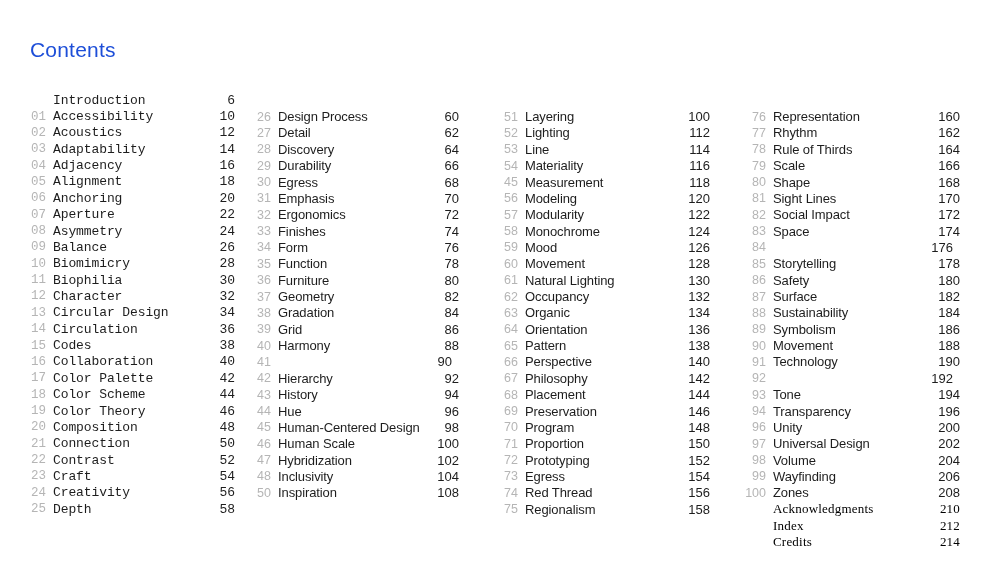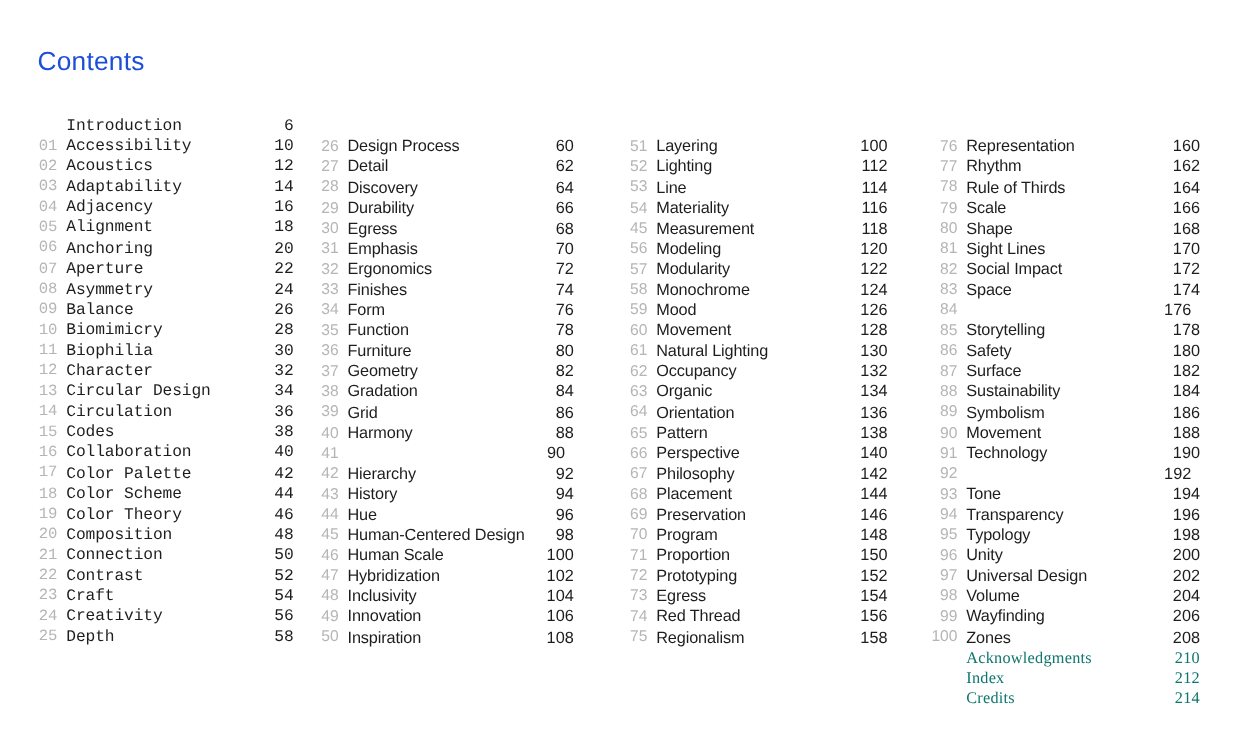--- a/index.html
+++ b/index.html
@@ -31,21 +31,21 @@
   }
   .toc-row .num {
     justify-self:end;
     white-space:nowrap;
     color:#b5b5b5;
     font-size:12.5px;
   }
   .toc-row .label { white-space:nowrap; letter-spacing:-0.1px; }
   .toc-row .pg { text-align:right; }
   .toc-row.back { font-family:"Liberation Serif", serif; }
-  .toc-row.back .label, .toc-row.back .pg { color:#0f766e; letter-spacing:0.2px; }
+  .toc-row.back .label, .toc-row.back .pg { color:#000000; letter-spacing:0.2px; }
 </style>
 </head>
 <body>
 
 <h1 class="page-title">Contents</h1>
 
 <div id="col1" class="toc-col">
   <div class="toc-row">
     <span class="num"></span>
     <span class="label">Introduction</span>
@@ -333,25 +333,20 @@
     <span class="label">Hybridization</span>
     <span class="pg">102</span>
   </div>
 
   <div class="toc-row">
     <span class="num">48</span>
     <span class="label">Inclusivity</span>
     <span class="pg">104</span>
   </div>
 
-  <div class="toc-row">
-    <span class="num">49</span>
-    <span class="label">Innovation</span>
-    <span class="pg">106</span>
-  </div>
 
   <div class="toc-row">
     <span class="num">50</span>
     <span class="label">Inspiration</span>
     <span class="pg">108</span>
   </div>
 </div>
 <div id="col3" class="toc-col">
   <div class="toc-row">
     <span class="num">51</span>
@@ -609,25 +604,20 @@
     <span class="label">Tone</span>
     <span class="pg">194</span>
   </div>
 
   <div class="toc-row">
     <span class="num">94</span>
     <span class="label">Transparency</span>
     <span class="pg">196</span>
   </div>
 
-  <div class="toc-row">
-    <span class="num">95</span>
-    <span class="label">Typology</span>
-    <span class="pg">198</span>
-  </div>
 
   <div class="toc-row">
     <span class="num">96</span>
     <span class="label">Unity</span>
     <span class="pg">200</span>
   </div>
 
   <div class="toc-row">
     <span class="num">97</span>
     <span class="label">Universal Design</span>

